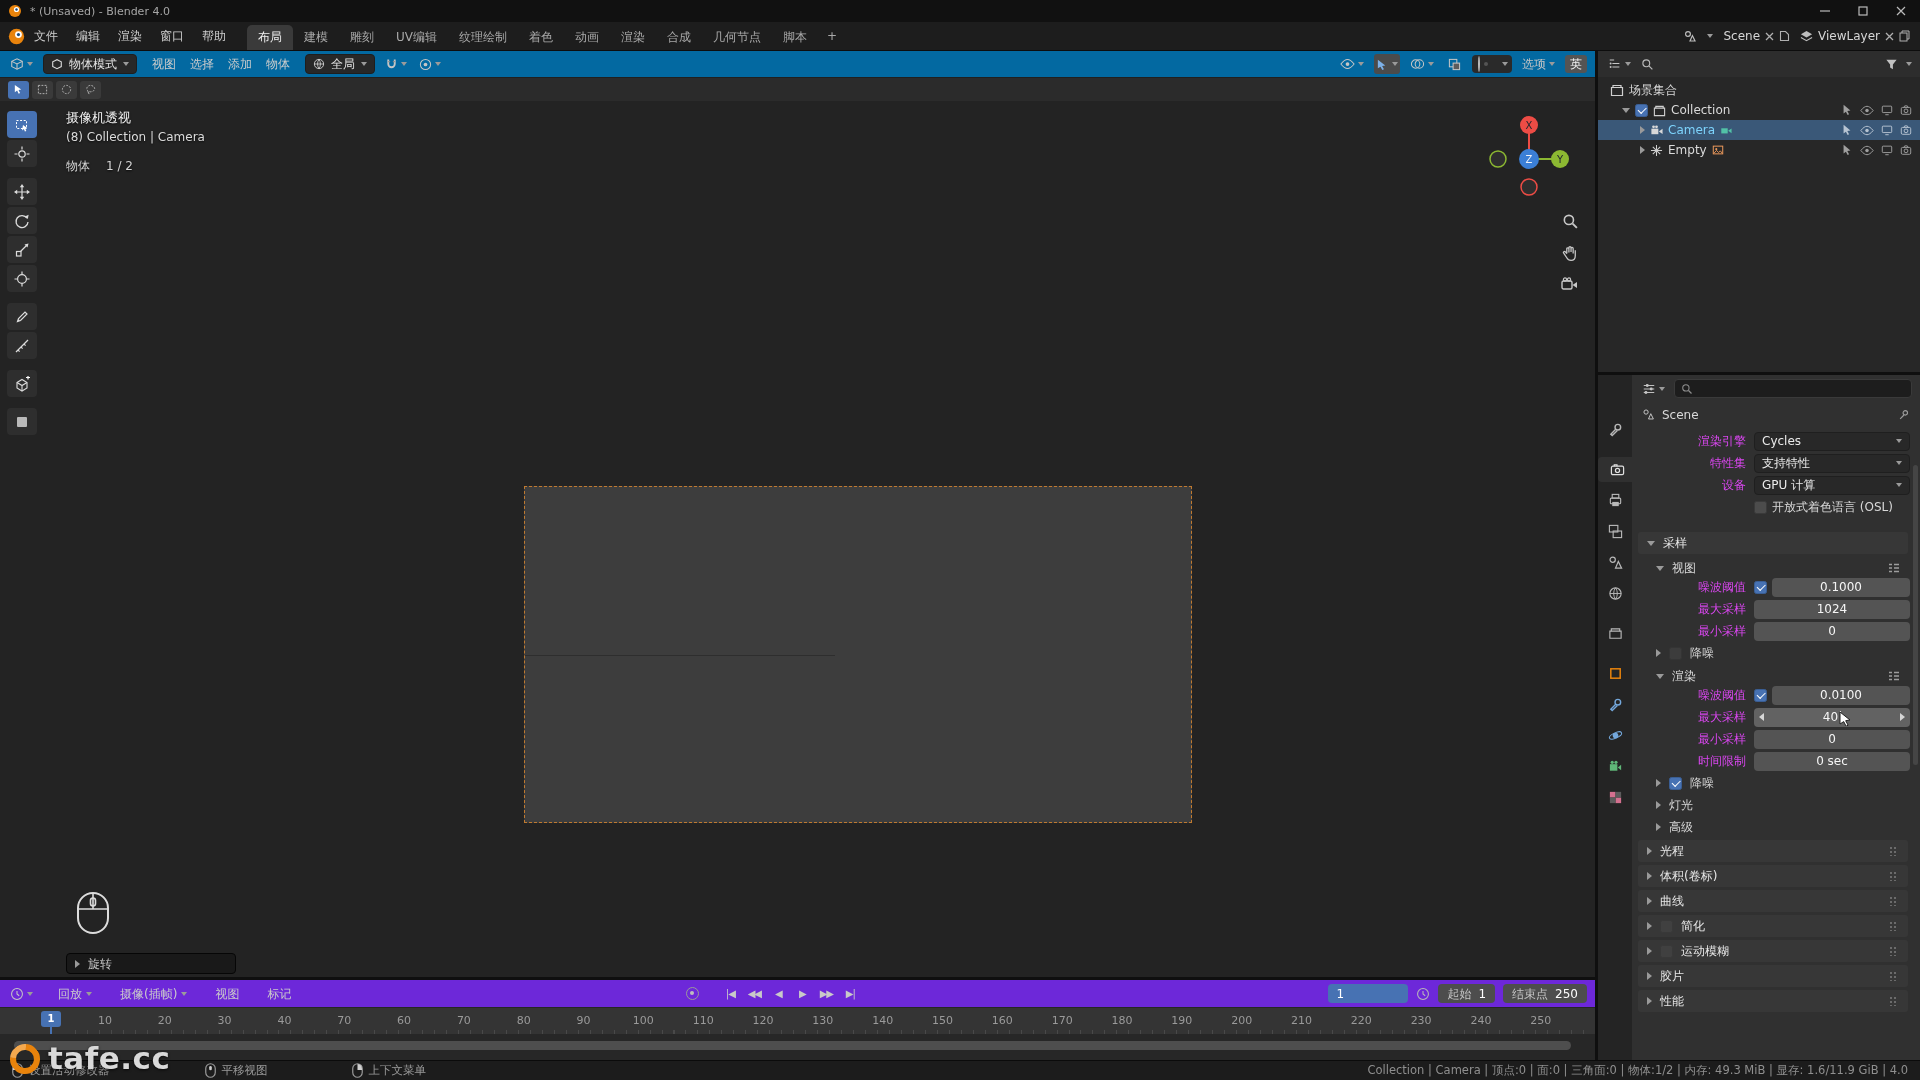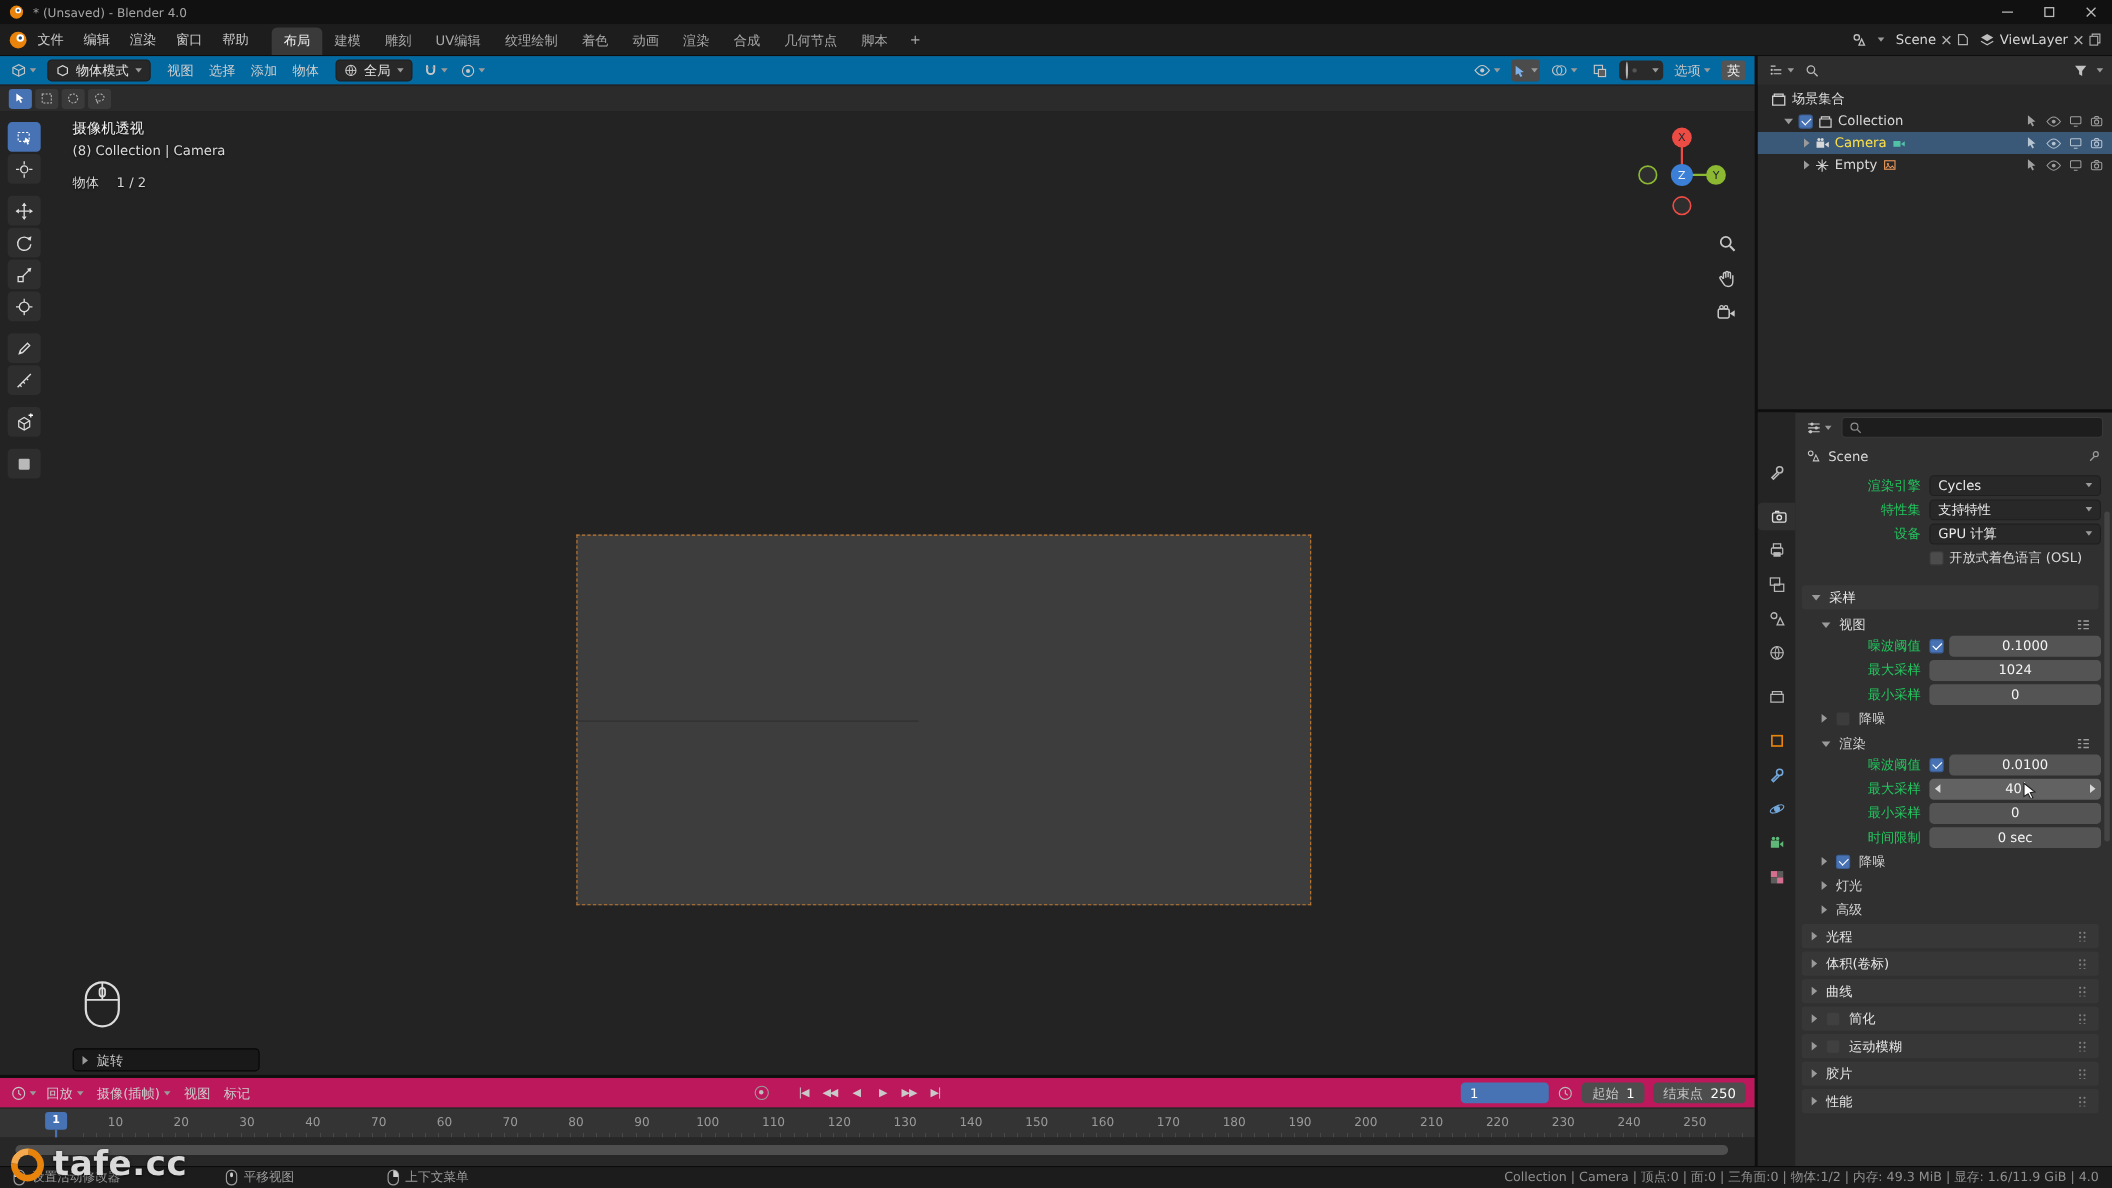--- a/index.html
+++ b/index.html
@@ -61,21 +61,21 @@
 .ov3{font-size:12px;color:#d6d6d6;margin-top:17px;display:flex;gap:16px}
 .camframe{position:absolute;left:524px;top:385px;width:668px;height:337px;background:#3d3d3d;border:1px dashed #c07a30}
 .hline{position:absolute;left:0;top:168px;width:310px;height:1px;background:#2e2e2e}
 .gizmo{position:absolute;top:12px;right:24px;z-index:4}
 .navicons{position:absolute;right:16px;top:112px;display:flex;flex-direction:column;gap:15px;align-items:center;z-index:4}
 .mouseov{position:absolute;left:76px;top:790px;z-index:4;opacity:.95}
 .oppanel{position:absolute;left:66px;top:852px;width:170px;height:21px;background:#191919;border:1px solid #060606;border-radius:4px;display:flex;align-items:center;gap:8px;padding:0 8px;color:#c6c6c6;z-index:4}
 
 
 .timeline{height:80px;display:flex;flex-direction:column;background:#2b2b2b}
-.thead{height:27px;background:#be185d;display:flex;align-items:center;gap:2px;padding:0 8px;position:relative}
+.thead{height:27px;background:#6d28d9;display:flex;align-items:center;gap:18px;padding:0 8px;position:relative}
 .tmenu{padding:0 5px;color:#cbcbcb;display:inline-flex;align-items:center;gap:4px;white-space:nowrap}
 .transportwrap{position:absolute;left:43%;display:flex;align-items:center;gap:20px}
 .rec{width:13px;height:13px;border-radius:50%;border:1.6px solid #9a9a9a;position:relative}
 .rec::after{content:"";position:absolute;left:3px;top:3px;width:4px;height:4px;border-radius:50%;background:#bdbdbd}
 .transport{display:flex;gap:1px}
 .tbtn{background:none;border:0;color:#c9c9c9;font-size:10px;width:23px;height:18px;display:flex;align-items:center;justify-content:center;letter-spacing:-1px;font-family:inherit}
 .theadright{margin-left:auto;display:flex;align-items:center;gap:8px}
 .framefield{width:80px;height:19px;background:var(--accent,#4772b3);border-radius:4px;color:#fff;display:flex;align-items:center;padding:0 8px}
 .rangefield{height:19px;background:#4d4d4d;border-radius:4px;display:flex;align-items:center;gap:7px;padding:0 9px}
 .rl{color:#c5c5c5}.rv{color:#fdfdfd}
@@ -88,21 +88,21 @@
 .tscroll{flex:1;background:#272727;position:relative}
 .sbar{position:absolute;left:14px;right:24px;top:7px;height:9px;border-radius:4.5px;background:#4e4e4e}
 
 
 .rcol{width:322px;flex:none;display:flex;flex-direction:column;gap:3px}
 .outliner{height:321px;background:#272727;display:flex;flex-direction:column}
 .ohead{height:26px;background:#2d2d2d;display:flex;align-items:center;gap:8px;padding:0 8px}
 .osp{flex:1}
 .otree{padding-top:3px}
 .orow{height:20px;display:flex;align-items:center;gap:5px;padding-right:8px;color:#dadada}
-.orow.selected{background:#3a5878;color:#fde047}
+.orow.selected{background:#3a5878;color:#7dd3fc}
 .o1{padding-left:12px}.o2{padding-left:24px}.o3{padding-left:42px}
 .rt{margin-left:auto;display:flex;gap:7px;align-items:center}
 .tri-r{width:0;height:0;border-top:4px solid transparent;border-bottom:4px solid transparent;border-left:5px solid #9a9a9a;flex:none}
 .tri-d{width:0;height:0;border-left:4px solid transparent;border-right:4px solid transparent;border-top:5px solid #9a9a9a;flex:none}
 .cb{width:13px;height:13px;border-radius:2.5px;background:#4c4c4c;border:1px solid #3a3a3a;flex:none}
 .cb.checked{background:var(--accent,#4772b3);border-color:#3a5e94}
 .cb.checked::after{content:"";display:block;width:7px;height:3.5px;border-left:1.8px solid #fff;border-bottom:1.8px solid #fff;transform:rotate(-45deg);margin:2.5px auto 0}
 .cb.dim{opacity:.45}
 
 
@@ -111,21 +111,21 @@
 .ptab{width:30px;height:25px;display:flex;align-items:center;justify-content:center;border-radius:4px 0 0 4px}
 .ptab.active{background:#303030;width:34px;padding-left:4px}
 .ptab.g{margin-top:9px}
 .pbody{flex:1;min-width:0;display:flex;flex-direction:column}
 .phead{height:27px;display:flex;align-items:center;gap:7px;padding:0 8px}
 .psearch{flex:1;height:19px;background:#1d1d1d;border:1px solid #3a3a3a;border-radius:4px;display:flex;align-items:center;gap:5px;padding:0 6px}
 .pcrumb{height:25px;display:flex;align-items:center;gap:7px;padding:0 10px;color:#d9d9d9}
 .pcrumb .osp{flex:1}
 .pcontent{flex:1;overflow:hidden;padding:4px 10px 0 4px}
 .prow{display:flex;align-items:center;height:20px;margin-bottom:2px;position:relative}
-.plabel{width:118px;flex:none;text-align:right;color:#22c55e;padding-right:8px;white-space:nowrap}
+.plabel{width:118px;flex:none;text-align:right;color:#d946ef;padding-right:8px;white-space:nowrap}
 .pfield{flex:1;display:flex;align-items:center;gap:5px;min-width:0}
 .ddv{flex:1;height:19px;background:#282828;border:1px solid #1f1f1f;border-radius:4px;display:flex;align-items:center;gap:6px;padding:0 7px;color:#eaeaea}
 .ddv .osp{flex:1}
 .num{flex:1;height:19px;background:#545454;border-radius:4px;display:flex;align-items:center;justify-content:center;color:#f5f5f5}
 .num.edit{background:#626262;position:relative}
 .stepL{position:absolute;left:5px;top:5.5px;width:0;height:0;border-top:4px solid transparent;border-bottom:4px solid transparent;border-right:5px solid #d6d6d6}
 .stepR{position:absolute;right:5px;top:5.5px;width:0;height:0;border-top:4px solid transparent;border-bottom:4px solid transparent;border-left:5px solid #d6d6d6}
 .caretline{width:1px;height:12px;background:#fff;margin-left:2px}
 .cursorov{position:absolute;right:58px;top:4px;z-index:9}
 .phdr{height:22px;display:flex;align-items:center;gap:8px;background:#373737;border-radius:3px;margin:3px 2px;padding:0 9px;color:#e6e6e6}

